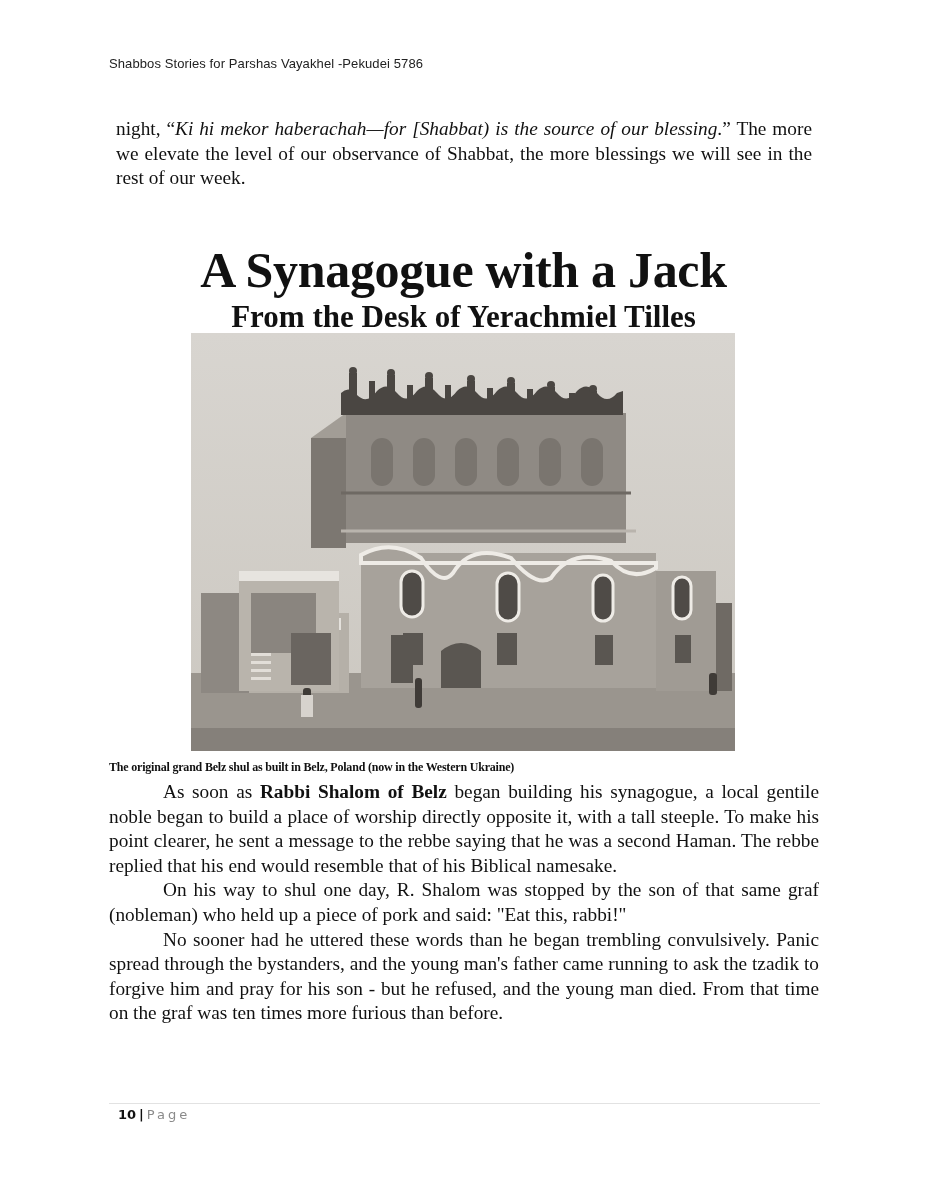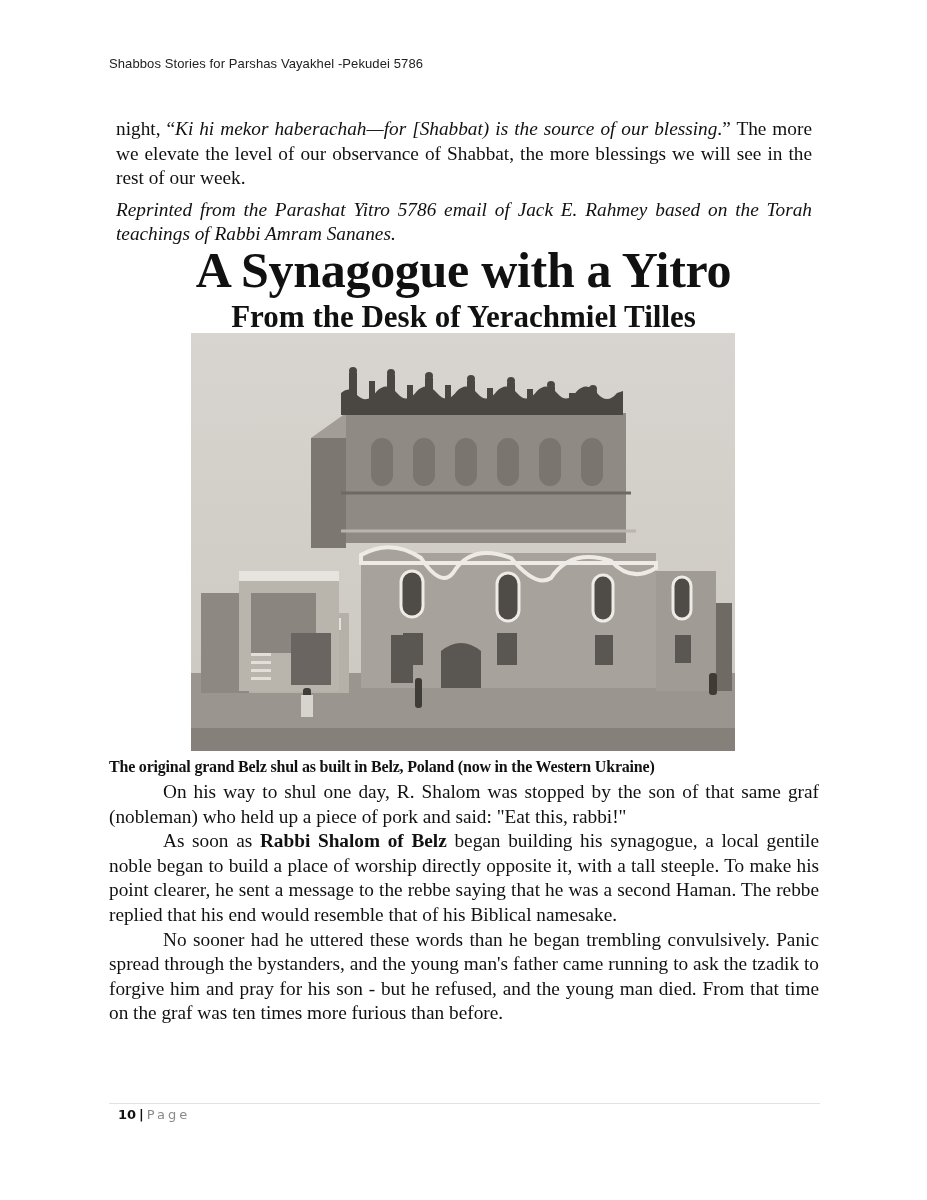--- a/index.html
+++ b/index.html
@@ -7,44 +7,43 @@
   .page { position:absolute; left:0; top:0; width:927px; height:1200px; background:#fff; }
   .header { position:absolute; left:109px; top:56px; font-family:Liberation Sans, sans-serif; font-size:13px; color:#222; letter-spacing:0.1px; }
   .body-text { position:absolute; left:109px; width:710px; font-family:"Liberation Serif", serif; font-size:19.3px; line-height:24.6px; color:#111; }
   .intro { top:110px; }
   .intro p { margin:7px; text-align:justify; }
   .intro .ital { font-style:italic; }
   .title { position:absolute; left:0; width:927px; text-align:center; top:240px; font-family:"Liberation Serif", serif; font-weight:bold; font-size:50px; line-height:60px; color:#111; letter-spacing:-0.3px; }
   .subtitle { position:absolute; left:0; width:927px; text-align:center; top:302px; font-family:"Liberation Serif", serif; font-weight:bold; font-size:31px; line-height:30px; color:#111; }
   .photo { position:absolute; left:191px; top:333px; width:544px; height:418px; background:#cfcbc4; overflow:hidden; }
   .photo svg { display:block; }
-  .caption { position:absolute; left:109px; top:757px; font-family:"Liberation Serif", serif; font-weight:bold; font-size:16px; line-height:20px; color:#111; letter-spacing:-0.2px; }
+  .caption { position:absolute; left:109px; top:757px; font-family:"Liberation Serif", serif; font-weight:bold; font-size:12px; line-height:20px; color:#111; letter-spacing:-0.2px; }
   .story { top:780px; }
   .story p { margin:0; text-align:justify; text-align-last:left; }
   .story p.ind { text-indent:54px; }
   .story b { font-weight:bold; }
   .footer-rule { position:absolute; left:109px; top:1103px; width:711px; height:1px; background:#e2e2e2; }
   .footer { position:absolute; left:109px; top:1106px; font-family:"DejaVu Sans", sans-serif; font-size:13px; line-height:18px; }
   .footer .num { font-weight:bold; color:#111;margin-left:9px; }
   .footer .sep { color:#111; font-weight:bold; margin:0 3px; }
   .footer .pg { color:#8a8a8a; letter-spacing:3px; }
 </style>
 </head>
 <body>
 
 <div class="page">
 
   <div class="header">Shabbos Stories for Parshas Vayakhel -Pekudei 5786</div>
 
   <div class="body-text intro">
     <p><span>night, “</span><span class="ital">Ki hi mekor haberachah—for [Shabbat) is the source of our blessing</span><span>.” The more we elevate the level of our observance of Shabbat, the more blessings we will see in the rest of our week.</span></p>
-    <p class="ital">Reprinted from the Parashat Yitro 5786 email of Jack E. Rahmey based on the Torah teachings of Rabbi Amram Sananes.</p>
   </div>
 
-  <div class="title">A Synagogue with a Yitro</div>
+  <div class="title">A Synagogue with a Jack</div>
   <div class="subtitle">From the Desk of Yerachmiel Tilles</div>
 
   <div class="photo" role="img" aria-label="Black-and-white photograph of the original grand Belz synagogue building">
     <svg width="544" height="418" viewBox="0 0 544 418">
       <defs>
         <linearGradient id="sky" x1="0" y1="0" x2="0" y2="1">
           <stop offset="0" stop-color="#d8d5d0"></stop>
           <stop offset="1" stop-color="#cbc7c0"></stop>
         </linearGradient>
       </defs>
@@ -135,22 +134,22 @@
         <rect x="224" y="345" width="7" height="30" rx="3"></rect>
         <rect x="518" y="340" width="8" height="22" rx="3"></rect>
       </g>
       <rect x="110" y="362" width="12" height="22" fill="#d7d3cd"></rect>
     </svg>
   </div>
 
   <div class="caption">The original grand Belz shul as built in Belz, Poland (now in the Western Ukraine)</div>
 
   <div class="body-text story">
+    <p class="ind"><span>As soon as </span><b>Rabbi Shalom of Belz</b><span> began building his synagogue, a local gentile noble began to build a place of worship directly opposite it, with a tall steeple. To make his point clearer, he sent a message to the rebbe saying that he was a second Haman. The rebbe replied that his end would resemble that of his Biblical namesake.</span></p>
     <p class="ind">On his way to shul one day, R. Shalom was stopped by the son of that same graf (nobleman) who held up a piece of pork and said: "Eat this, rabbi!"</p>
-    <p class="ind"><span>As soon as </span><b>Rabbi Shalom of Belz</b><span> began building his synagogue, a local gentile noble began to build a place of worship directly opposite it, with a tall steeple. To make his point clearer, he sent a message to the rebbe saying that he was a second Haman. The rebbe replied that his end would resemble that of his Biblical namesake.</span></p>
     <p class="ind">No sooner had he uttered these words than he began trembling convulsively. Panic spread through the bystanders, and the young man's father came running to ask the tzadik to forgive him and pray for his son - but he refused, and the young man died. From that time on the graf was ten times more furious than before.</p>
   </div>
 
   <div class="footer-rule"></div>
   <div class="footer">
     <span class="num">10</span><span class="sep">|</span><span class="pg">Page</span>
   </div>
 
 </div>
 

